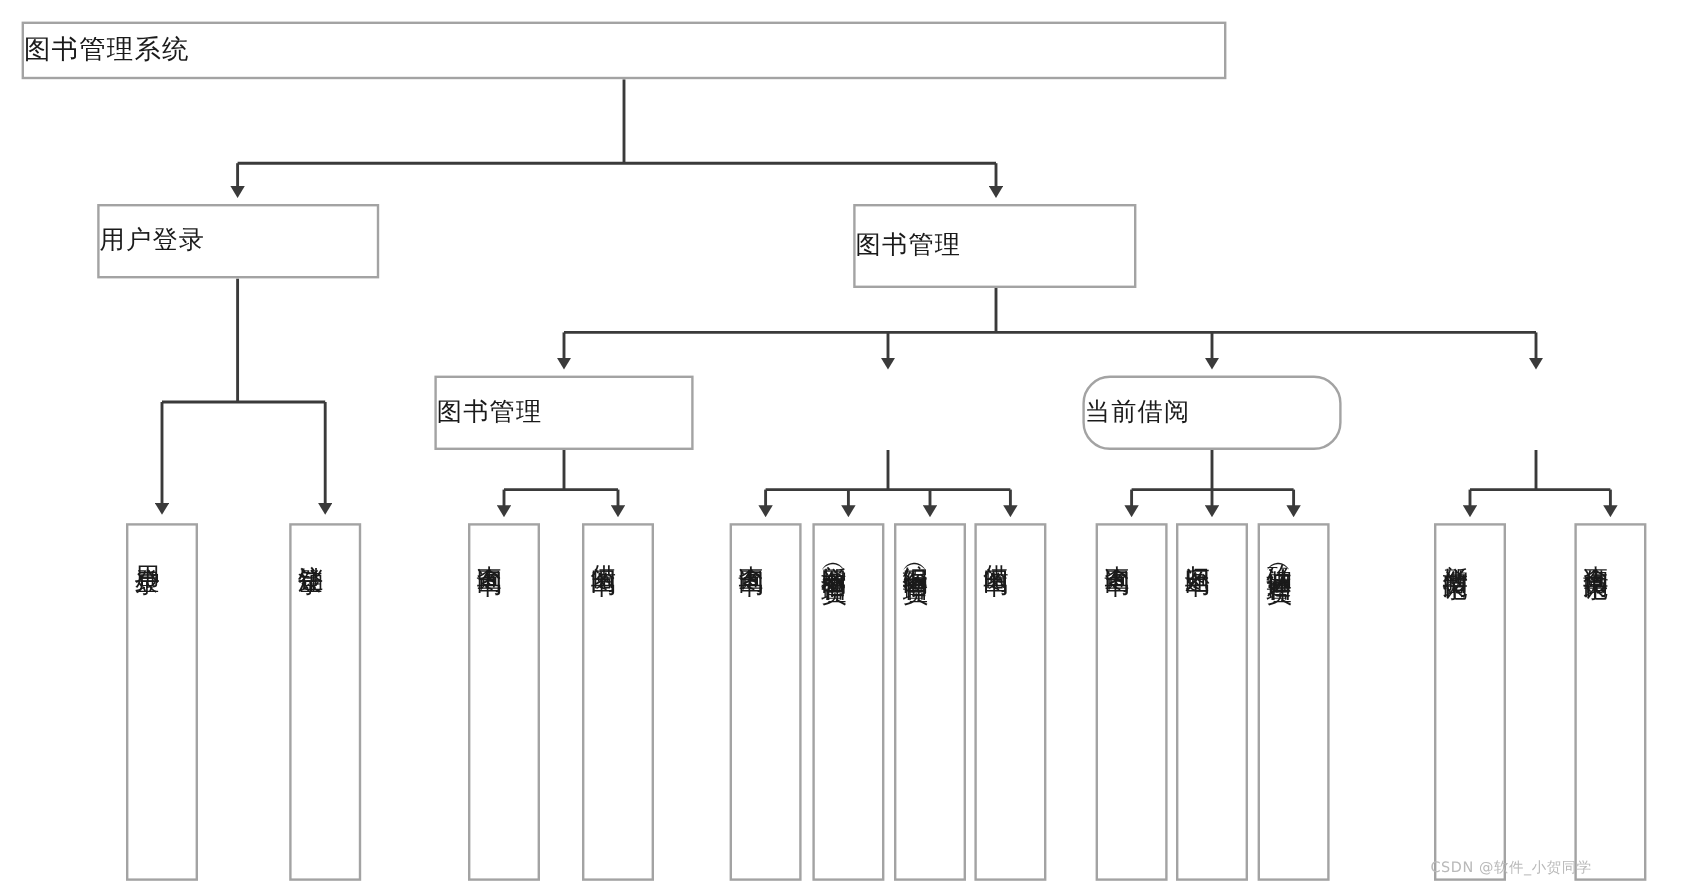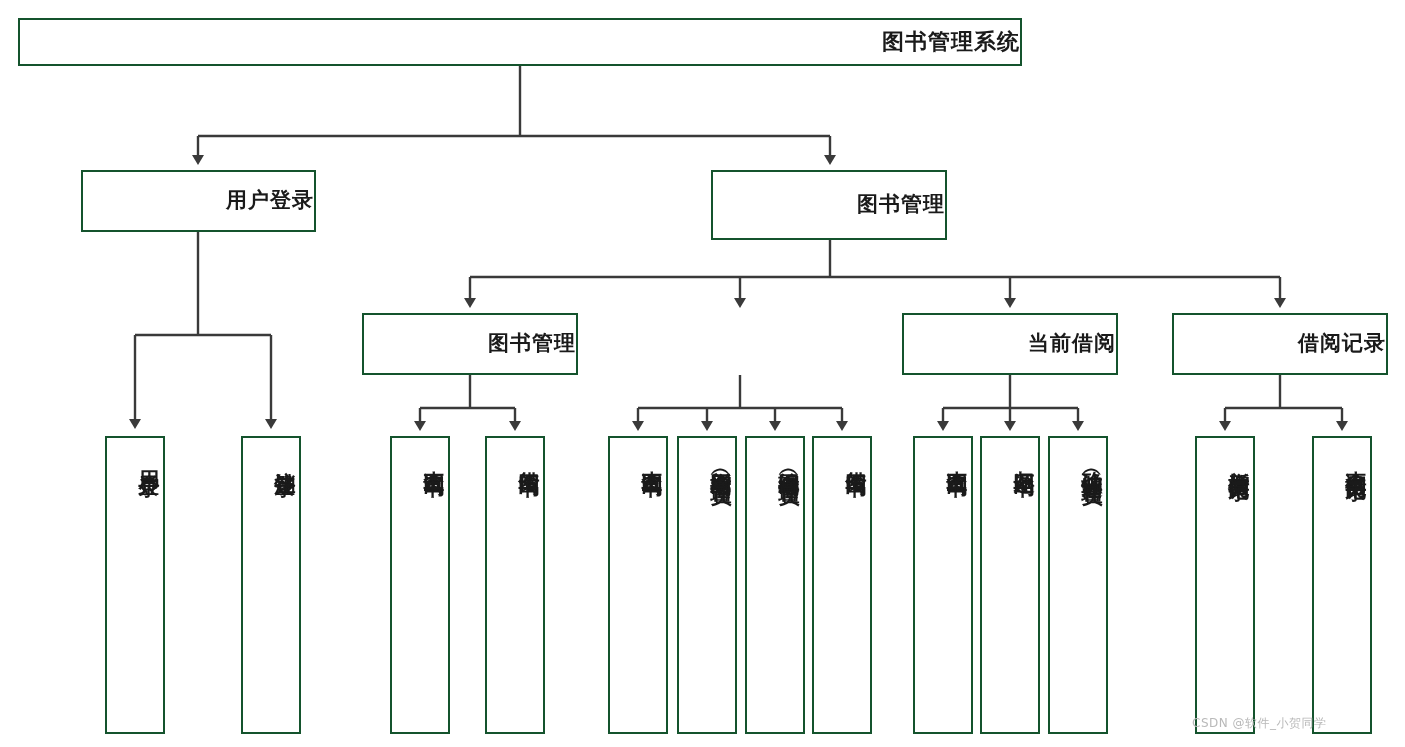--- a/index.html
+++ b/index.html
@@ -22,27 +22,26 @@
     position: absolute;
     left: 0;
     top: 0;
     width: 1405px;
     height: 747px;
     pointer-events: none;
   }
   .node {
     position: absolute;
     box-sizing: border-box;
-    border: 2px solid #14532d;
+    border: 2px solid #a3a3a3;
     background: #ffffff;
     display: flex;
     align-items: center;
-    justify-content: flex-end;
+    justify-content: flex-start;
     color: #1a1a1a;
-    font-weight: bold;
   }
   .node.horiz {
     font-size: 21px;
     letter-spacing: 1px;
     line-height: 1.2;
   }
   .node.root {
     font-size: 22px;
   }
   .node.leaf {
@@ -128,25 +127,22 @@
   <div class="node horiz" style="left:81px; top:170px; width:235px; height:62px;">
     <span>用户登录</span>
   </div>
   <div class="node horiz" style="left:711px; top:170px; width:236px; height:70px;">
     <span>图书管理</span>
   </div>
 
   <div class="node horiz" style="left:362px; top:313px; width:216px; height:62px;">
     <span>图书管理</span>
   </div>
-  <div class="node horiz" style="left:902px; top:313px; width:216px; height:62px;">
+  <div class="node horiz" style="left:902px; top:313px; width:216px; height:62px;border-radius:23px;">
     <span>当前借阅</span>
-  </div>
-  <div class="node horiz" style="left:1172px; top:313px; width:216px; height:62px;">
-    <span>借阅记录</span>
   </div>
 
   <div class="node leaf" style="left:105px; top:436px; width:60px; height:298px;">
     <span class="vtext">用户登录</span>
   </div>
   <div class="node leaf" style="left:241px; top:436px; width:60px; height:298px;">
     <span class="vtext">注销登录</span>
   </div>
 
   <div class="node leaf" style="left:390px; top:436px; width:60px; height:298px;">

